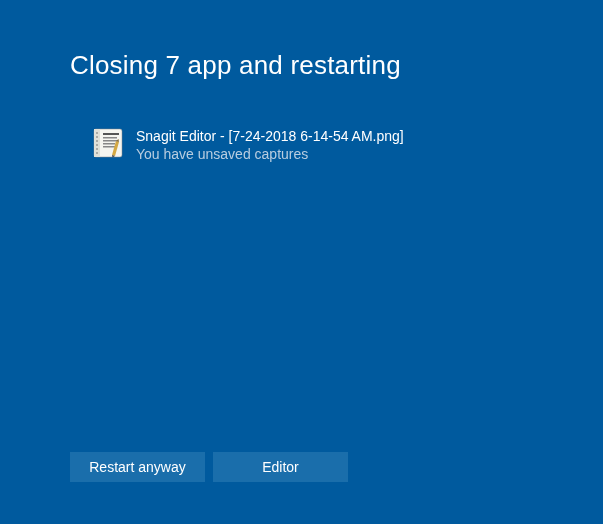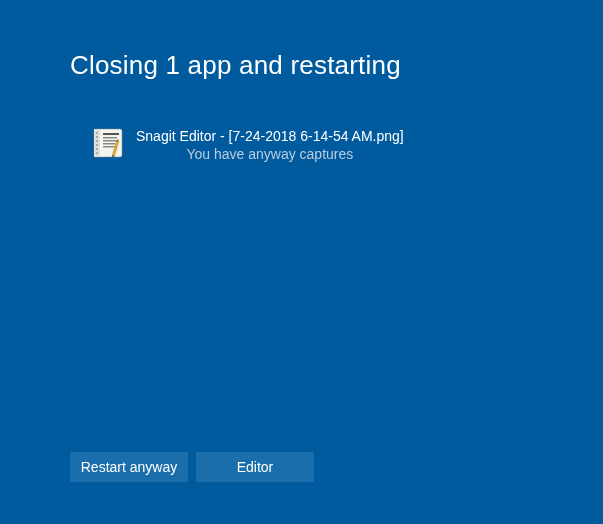--- a/index.html
+++ b/index.html
@@ -41,21 +41,20 @@
     }
     .app-icon {
       width: 32px;
       height: 32px;
       flex-shrink: 0;
     }
     .app-info {
       display: flex;
       flex-direction: column;
       padding-top: 0px;
-      align-items: center;
     }
     .app-name {
       font-size: 14px;
       color: #ffffff;
       line-height: 1.3;
     }
     .app-status {
       font-size: 14px;
       color: #b8cde0;
       line-height: 1.3;
@@ -67,30 +66,30 @@
       display: flex;
       gap: 8px;
     }
     button {
       background-color: #1a6eab;
       border: none;
       color: #ffffff;
       font-size: 14px;
       font-family: inherit;
       padding: 7px 0;
-      width: 118px;
+      width: 135px;
       cursor: pointer;
       text-align: center;
     }
   </style>
 </head>
 <body>
 
 <div class="content">
-  <h1 class="title">Closing 1 app and restarting</h1>
+  <h1 class="title">Closing 7 app and restarting</h1>
 
   <div class="app-list">
     <div class="app-item">
       <div class="app-icon">
         <svg viewBox="0 0 32 32" width="32" height="32">
           <rect x="2" y="2" width="28" height="28" rx="2" fill="#f5f5f0" stroke="#888" stroke-width="0.5"></rect>
           <rect x="2" y="2" width="6" height="28" fill="#e0e0d8"></rect>
           <circle cx="5" cy="6" r="0.8" fill="#666"></circle>
           <circle cx="5" cy="10" r="0.8" fill="#666"></circle>
           <circle cx="5" cy="14" r="0.8" fill="#666"></circle>
@@ -102,21 +101,21 @@
           <rect x="11" y="13" width="15" height="1.5" fill="#888"></rect>
           <rect x="11" y="16" width="12" height="1.5" fill="#888"></rect>
           <rect x="11" y="19" width="14" height="1.5" fill="#888"></rect>
           <path d="M 20 28 L 24 14 L 27 15 L 23 29 Z" fill="#d4a843"></path>
           <path d="M 24 14 L 27 15 L 26.5 12 Z" fill="#8b6f3a"></path>
           <path d="M 20 28 L 23 29 L 20.5 30.5 Z" fill="#444"></path>
         </svg>
       </div>
       <div class="app-info">
         <div class="app-name">Snagit Editor - [7-24-2018 6-14-54 AM.png]</div>
-        <div class="app-status">You have anyway captures</div>
+        <div class="app-status">You have unsaved captures</div>
       </div>
     </div>
   </div>
 </div>
 
 <div class="button-row">
   <button>Restart anyway</button>
   <button>Editor</button>
 </div>
 

